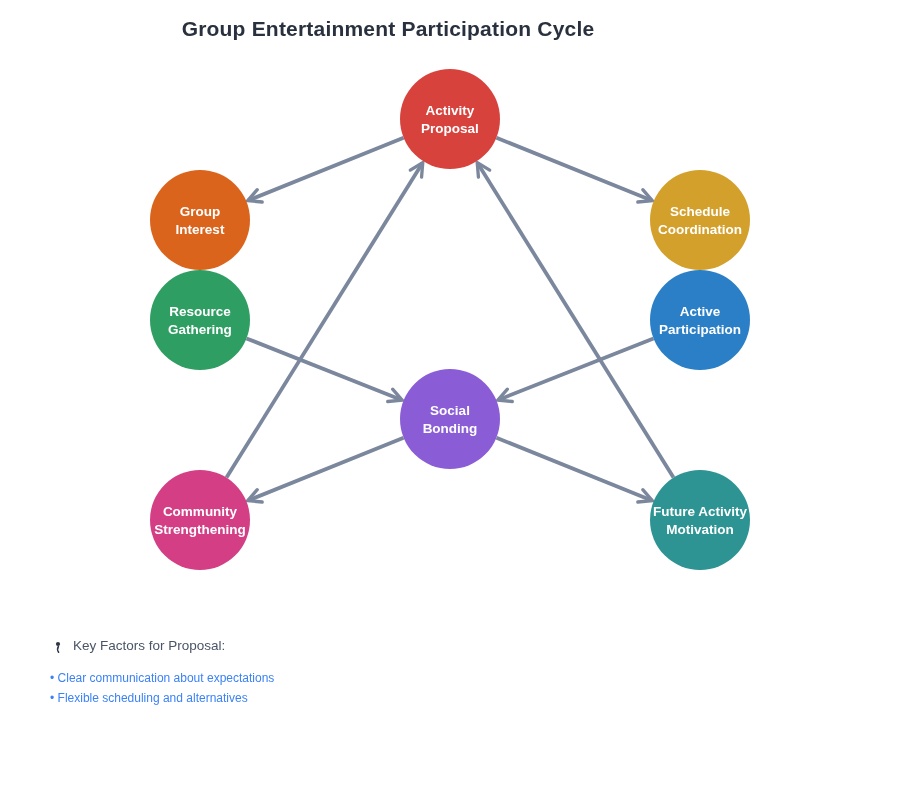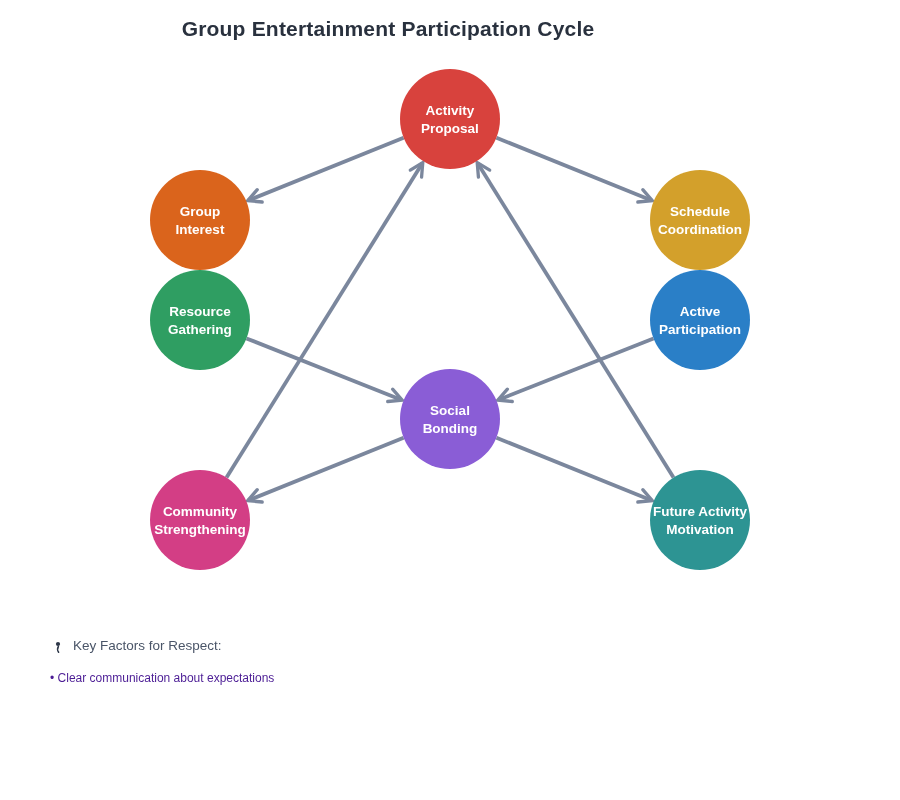--- a/index.html
+++ b/index.html
@@ -46,21 +46,21 @@
   .kf-icon { display: inline-flex; margin-top: 4px; }
   .kf-list {
     position: absolute;
     left: 50px; top: 38px;
     margin: 0; padding: 0;
     list-style: none;
   }
   .kf-list li {
     font-size: 12px;
     line-height: 20px;
-    color: #4c1d95;
+    color: #3b82f6;
     white-space: nowrap;
   }
   .kf-list li::before { content: "\2022\00a0"; }
 </style>
 </head>
 <body>
 
 <div class="canvas">
 
   <h1 class="page-title">Group Entertainment Participation Cycle</h1>
@@ -118,20 +118,21 @@
     </svg>
 
   <div class="key-factors">
     <div class="kf-heading">
       <span class="kf-icon">
         <svg width="8" height="13" viewBox="0 0 8 13">
           <circle cx="4" cy="3" r="2.1" fill="#2d3748"></circle>
           <path d="M4.4,5.5 Q2.6,8.5 4.6,11.3" fill="none" stroke="#2d3748" stroke-width="1.5" stroke-linecap="round"></path>
         </svg>
       </span>
-      <span>Key Factors for Respect:</span>
+      <span>Key Factors for Proposal:</span>
     </div>
     <ul class="kf-list">
       <li>Clear communication about expectations</li>
+      <li>Flexible scheduling and alternatives</li>
     </ul>
   </div>
 
 </div>
 
 </body></html>

